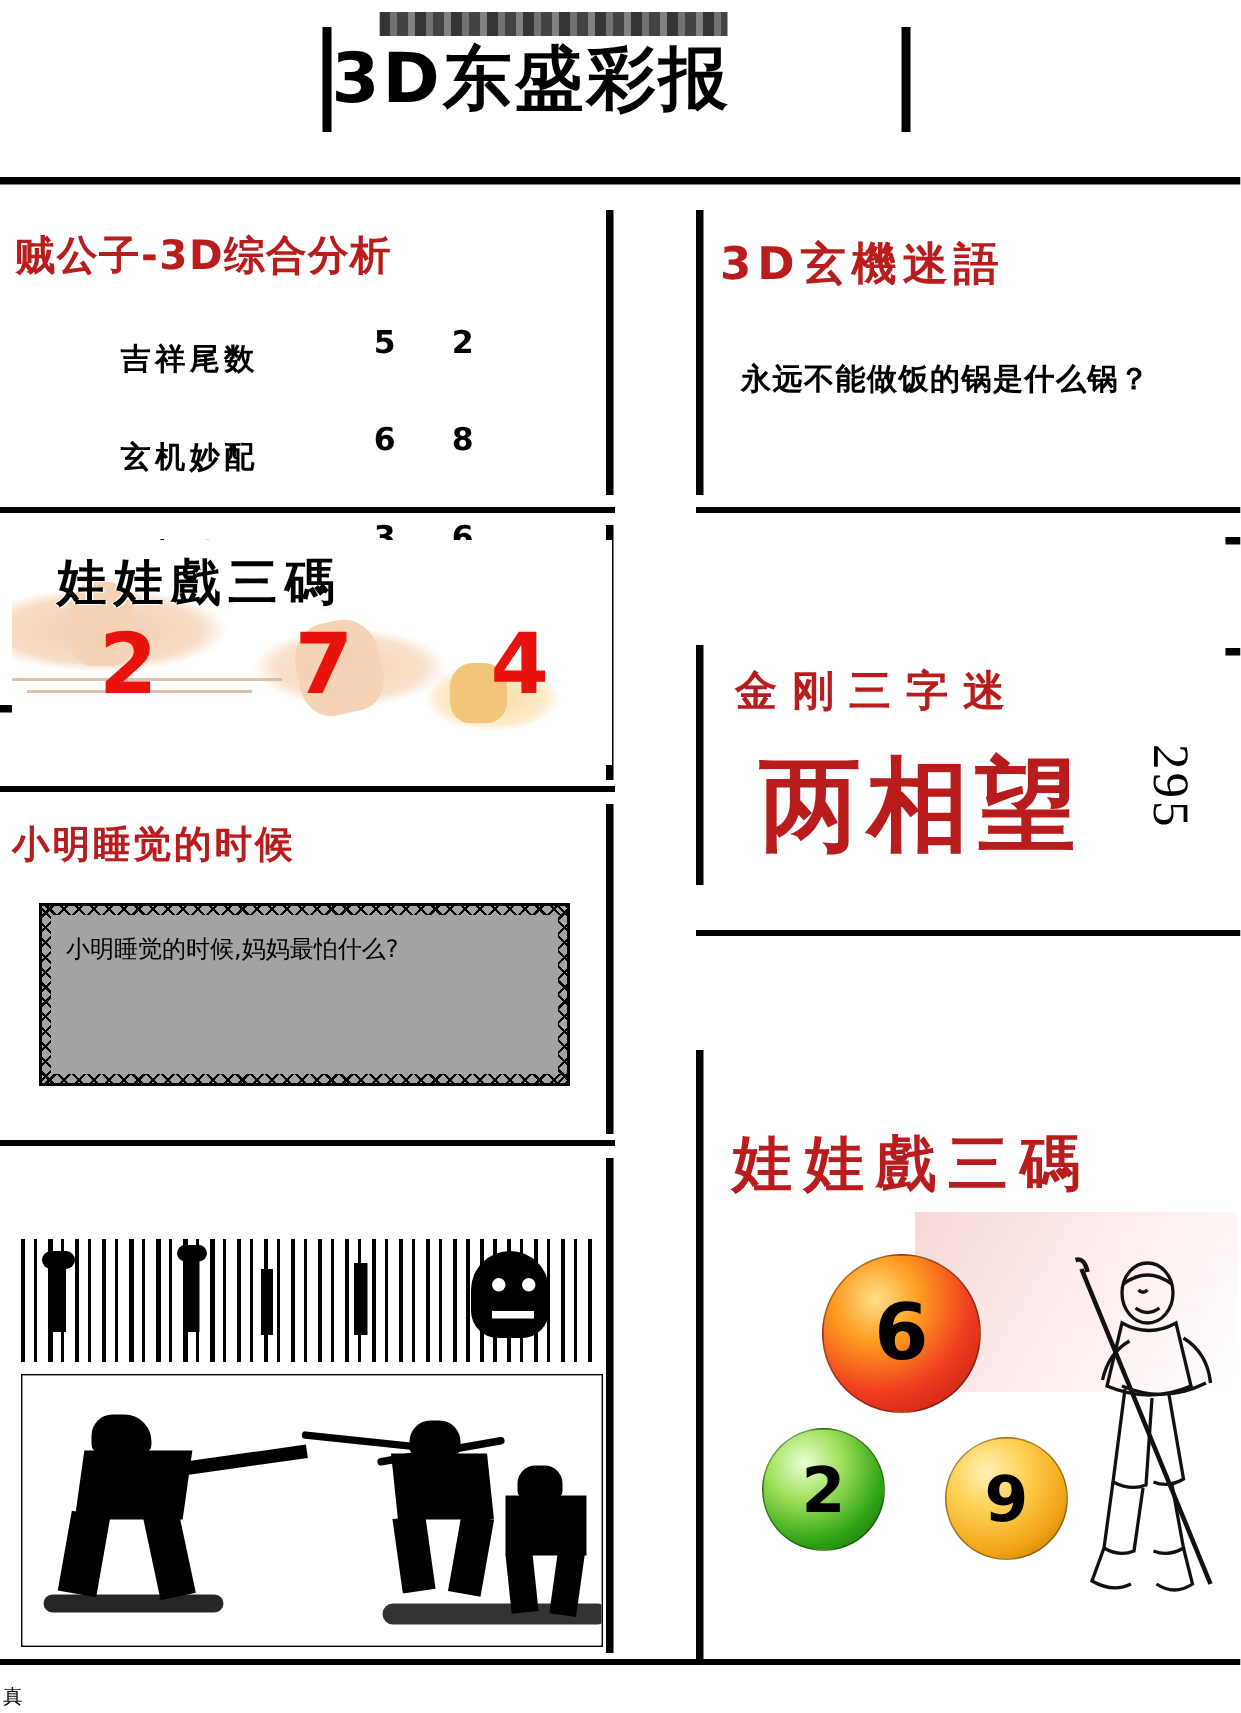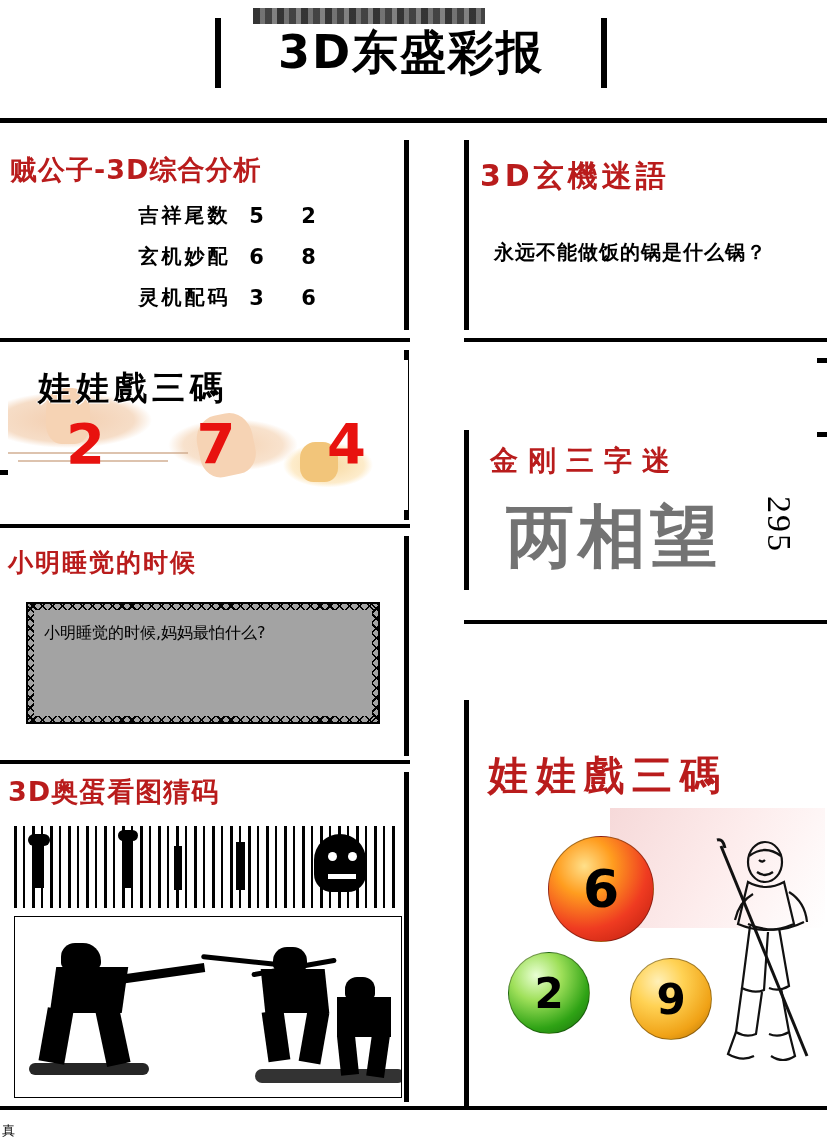--- a/index.html
+++ b/index.html
@@ -30,21 +30,21 @@
     height: 104px;
   }
   .header-title-box {
     position: absolute;
     left: 215px; top: 18px;
     width: 380px; height: 70px;
     border-left: 6px solid #000;
     border-right: 6px solid #000;
     display: flex;
     align-items: center;
-    justify-content: center;
+    justify-content: flex-start;
   }
   .header-title {
     font-family: "DejaVu Sans", sans-serif;
     font-weight: bold;
     font-size: 46px;
     letter-spacing: 2px;
     color: #000;
     white-space: nowrap;
   }
   .header-smudge {
@@ -109,22 +109,23 @@
     display: flex;
     align-items: center;
     justify-content: center;
     margin: 0 0 14px 0;
     font-family: "DejaVu Sans", sans-serif;
     font-weight: bold;
     font-size: 20px;
   }
   .arow .lbl {
     width: 150px;
-    text-align: right;
+    text-align: left;
     letter-spacing: 3px;
+    margin-top: 24px;
   }
   .arow .n1, .arow .n2 {
     width: 52px;
     text-align: center;
     font-size: 21px;
   }
 
   
   #riddle-panel {
     position: absolute;
@@ -260,21 +261,21 @@
     margin-top: 12px;
     padding-left: 10px;
   }
   .jg-word {
     position: absolute;
     left: 26px; top: 62px;
     font-family: "DejaVu Sans", sans-serif;
     font-weight: bold;
     font-size: 68px;
     letter-spacing: 4px;
-    color: #737373;
+    color: #b91c1c;
   }
   .jg-code {
     position: absolute;
     right: 22px; top: 66px;
     font-family: "Liberation Serif", serif;
     font-size: 34px;
     color: #000;
     writing-mode: vertical-rl;
     letter-spacing: 2px;
   }
@@ -460,21 +461,20 @@
     </div>
   </div>
 
   <div id="jingang-panel">
     <div class="panel-title title">金刚三字迷</div>
     <div class="jg-word">两相望</div>
     <div class="jg-code">295</div>
   </div>
 
   <div id="guess-panel">
-    <div class="panel-title title">3D奥蛋看图猜码</div>
 
     <div class="art1">
       <div class="fig" style="left:20px; top:14px; width:10px; height:48px;"></div>
       <div class="fig" style="left:14px; top:8px; width:22px; height:12px; border-radius:6px;"></div>
       <div class="fig" style="left:110px; top:10px; width:9px; height:52px;"></div>
       <div class="fig" style="left:104px; top:4px; width:20px; height:11px; border-radius:6px;"></div>
       <div class="fig" style="left:160px; top:20px; width:8px; height:44px;"></div>
       <div class="fig" style="left:222px; top:16px; width:9px; height:48px;"></div>
       <div class="fig" style="left:300px; top:8px; width:52px; height:58px; border-radius:26px 26px 18px 18px; background:#000;"></div>
       <div class="fig" style="left:314px; top:26px; width:9px; height:9px; border-radius:50%; background:#fff;"></div>

